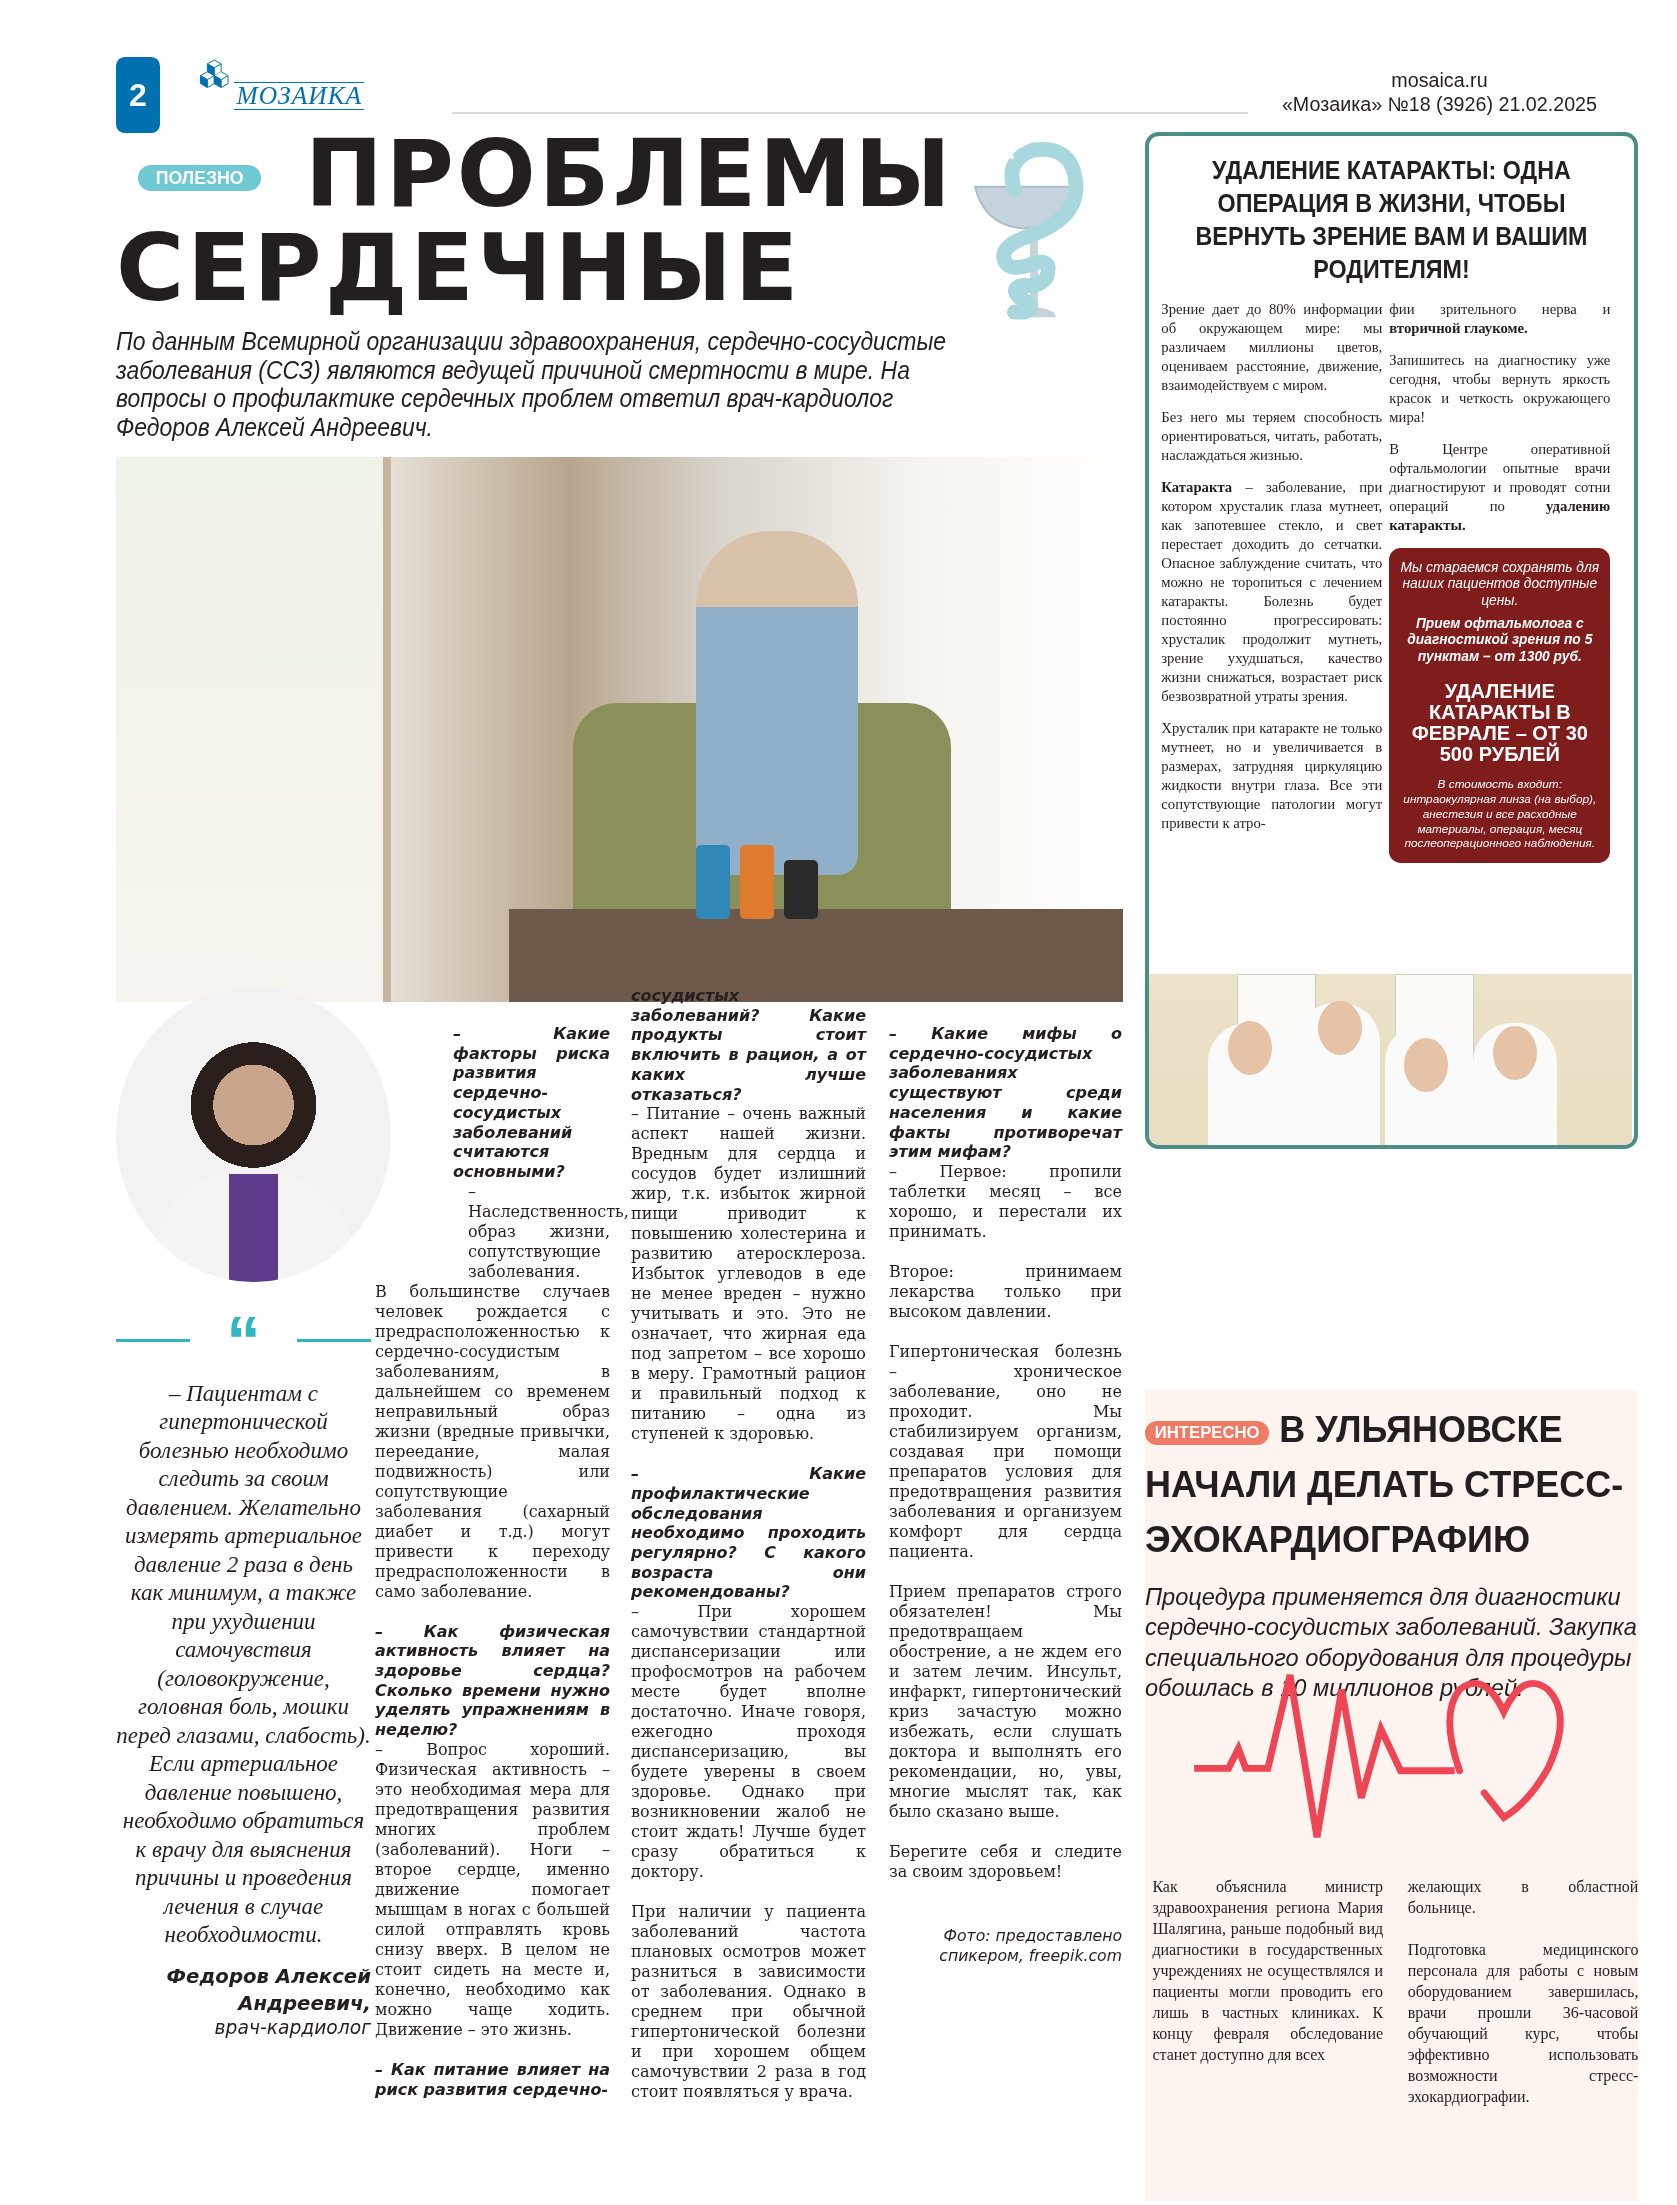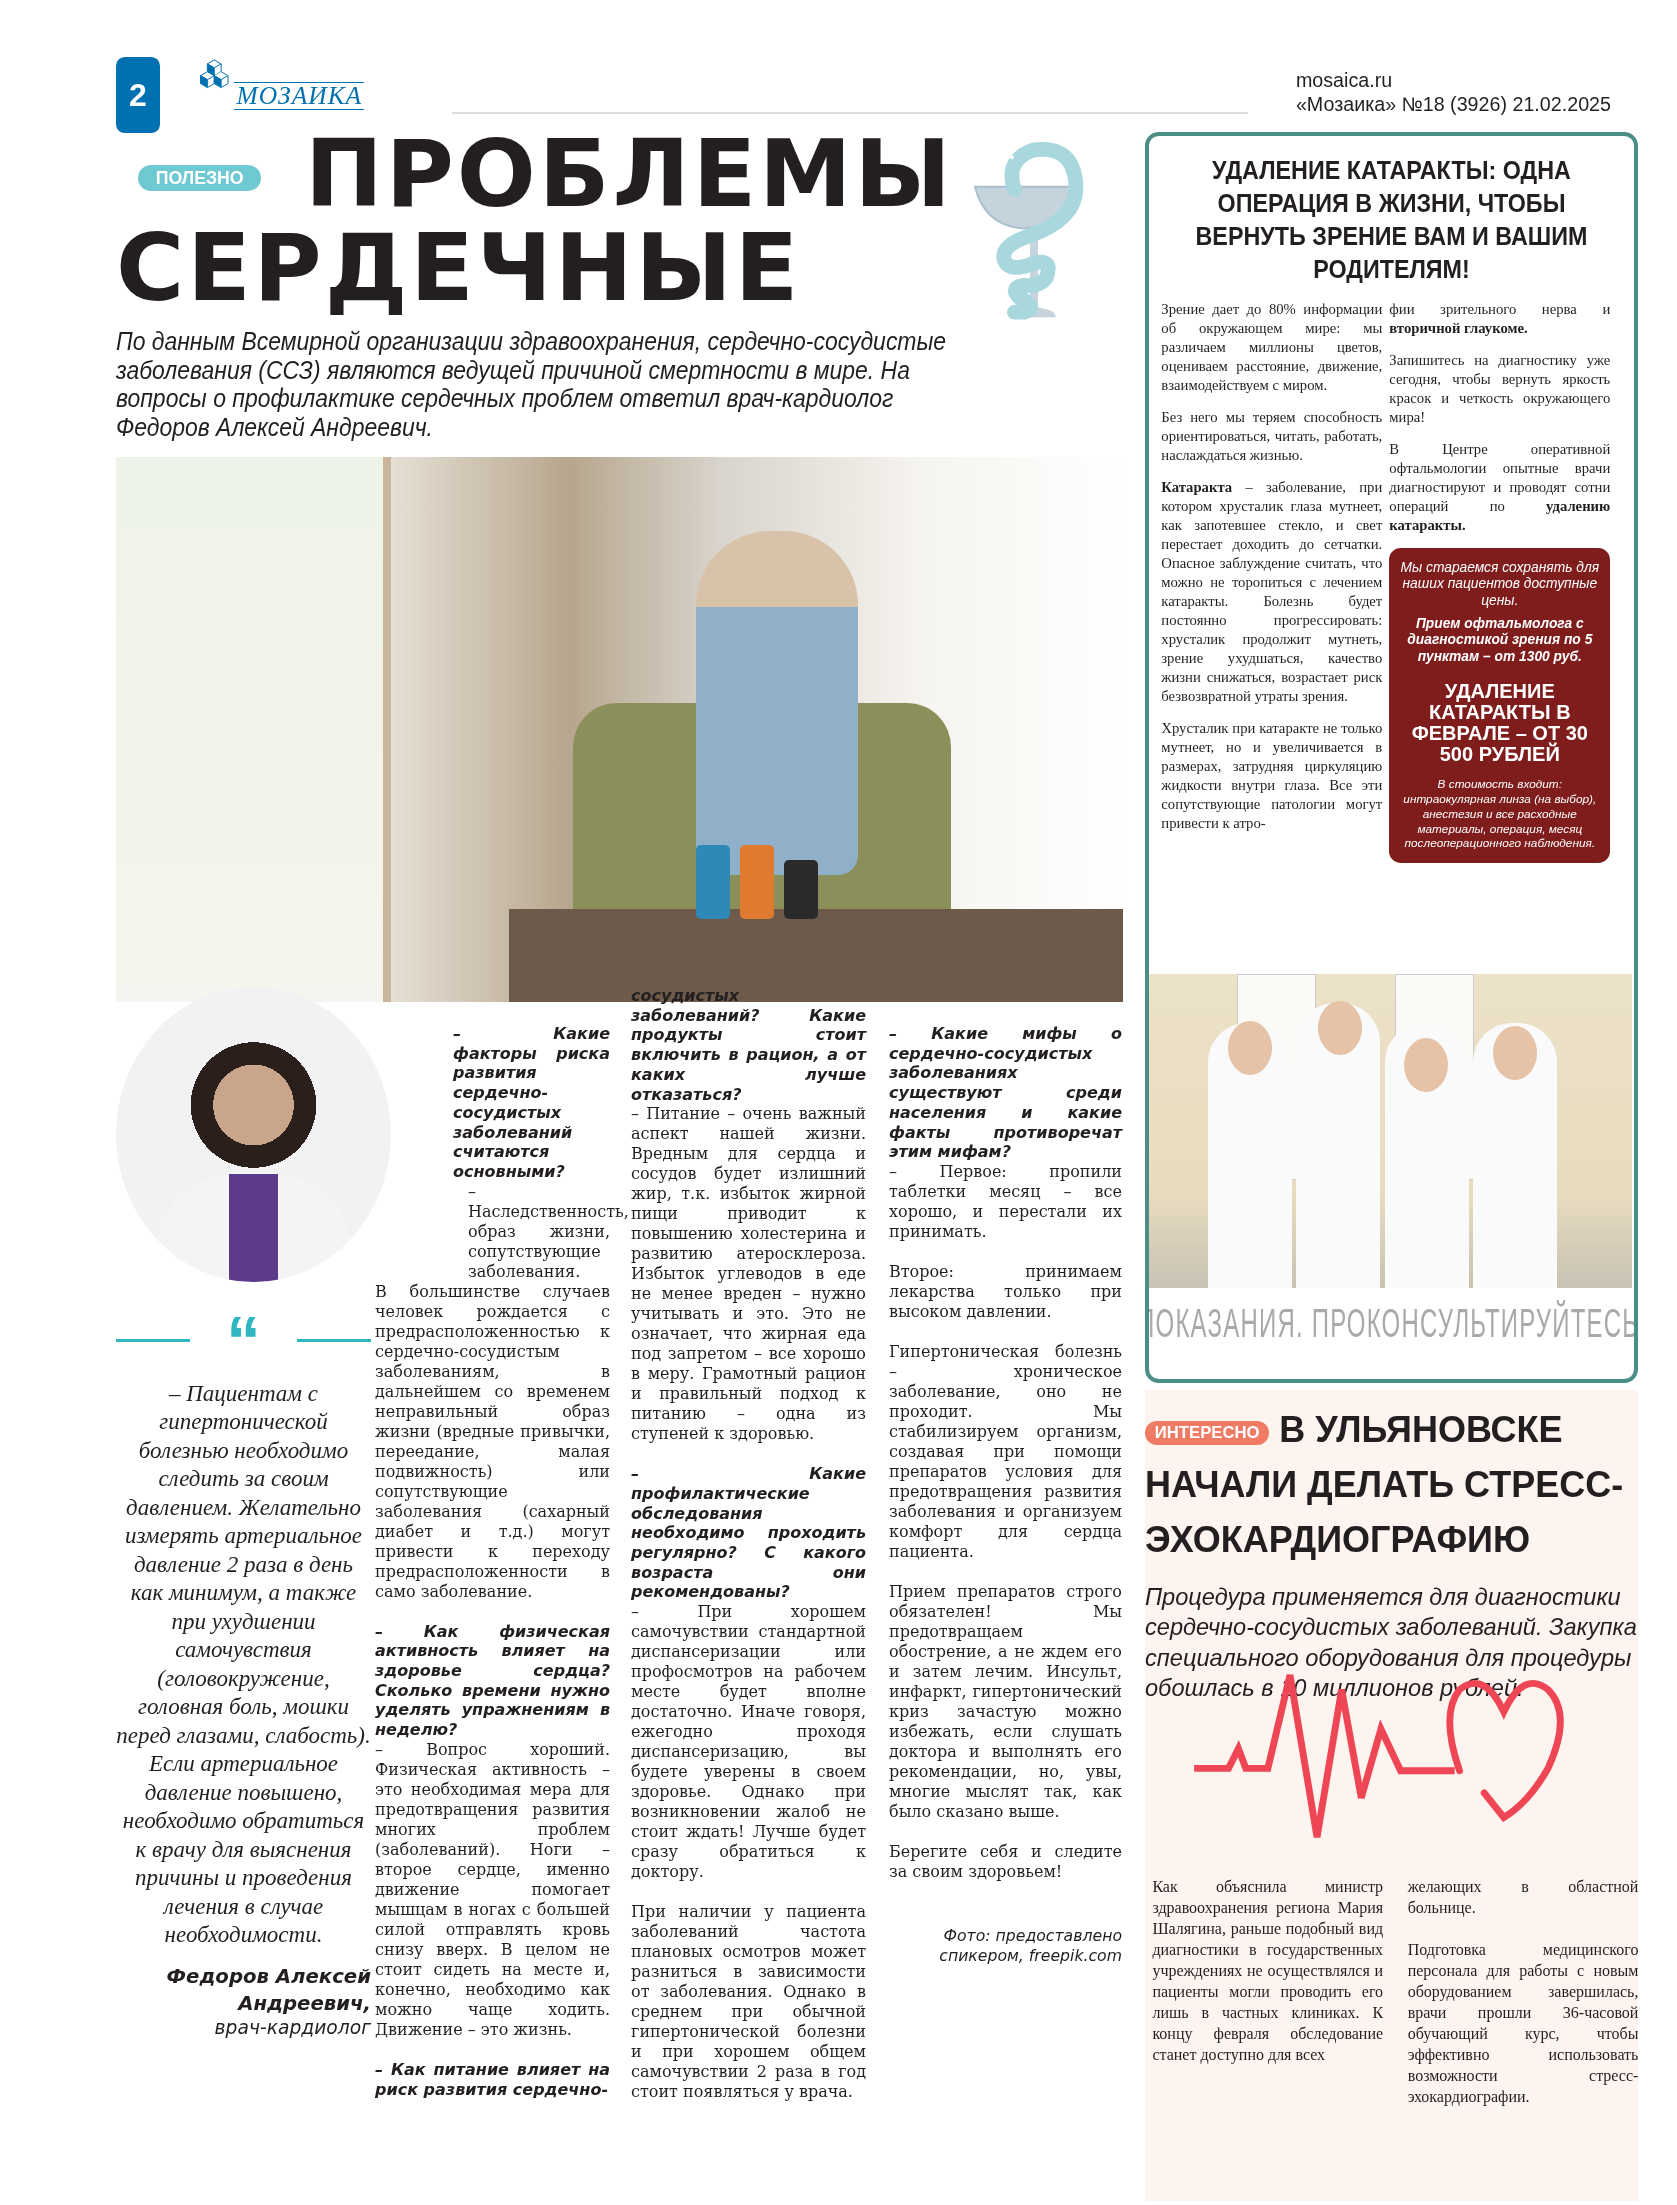--- a/index.html
+++ b/index.html
@@ -8,21 +8,21 @@
 
   .abs { position: absolute; }
 
   
   .page-num { left: 116px; top: 57px; width: 44px; height: 76px; background: #0071b0; border-radius: 8.8px; color: #fff;
     font-family: "Liberation Sans", sans-serif; font-weight: bold; font-size: 32px; display: flex; align-items: center; justify-content: center; }
   .logo { left: 199px; top: 59px; height: 29.5px; display: flex; align-items: center; gap: 4.9px; }
   .logo-text { font-family: "Liberation Serif", serif; font-style: italic; font-size: 25.5px; color: #0071b0; letter-spacing: 1px;
     border-top: 1.5px solid #0071b0; border-bottom: 1.5px solid #0071b0; line-height: 26.5px; padding: 0 2px; margin-top: 44px; }
   .header-rule { left: 452px; top: 112px; width: 796px; height: 1.5px; background: #dcdcdc; }
-  .site { right: 66px; top: 69px; font-size: 19.7px; color: #231f20; text-align: left; line-height: 23.6px; }
+  .site { right: 80px; top: 69px; font-size: 19.7px; color: #231f20; text-align: center; line-height: 23.6px; }
   .tag-pill { display: inline-block; background: #6fc9d2; color: #fff; font-weight: bold; font-size: 17.7px; border-radius: 19.7px;
     padding: 2.9px 17.7px; line-height: 20.6px; }
   .title { font-family: "DejaVu Sans", sans-serif; font-weight: bold; font-size: 93px; line-height: 98px; color: #231f20; letter-spacing: 2.9px; }
   .lead { left: 116px; top: 327px; width: 973px; font-style: italic; font-size: 25.5px; line-height: 28.5px; color: #231f20; font-family: "Liberation Sans", sans-serif; transform: scaleX(0.9); transform-origin: left top; }
 
   
   .hero-photo { left: 116px; top: 457px; width: 1007px; height: 545px; overflow: hidden;
     background: linear-gradient(90deg, #f2efe9 0%, #d8d2c6 12%, #f4f1ea 22%, #b7a68e 45%, #d9d4cc 60%, #f6f4ef 80%, #ffffff 100%); }
   .hero-photo .window { position: absolute; left: 0; top: 0; width: 275px; height: 545px; background: linear-gradient(180deg,#eef3e8,#f6f4ee); border-right: 8.8px solid #c9b59b; }
   .hero-photo .sofa { position: absolute; left: 457px; top: 246px; width: 378px; height: 226px; background: #8b8f5a; border-radius: 44px 44px 9.8px 9.8px; }
@@ -47,21 +47,21 @@
   .col { font-family: "DejaVu Serif", serif; font-size: 16px; line-height: 20px; color: #231f20; text-align: justify; hyphens: auto; }
   .col p { margin-bottom: 20px; }
   .q { font-family: "DejaVu Sans", sans-serif; font-style: italic; font-weight: bold; font-size: 16px; line-height: 19.7px; }
   .col1 { left: 375px; top: 1024px; width: 235px; }
   .col1-top { padding-left: 34px; }
   .col2 { left: 631px; top: 986px; width: 235px; }
   .col3 { left: 889px; top: 1024px; width: 233px; }
   .credit { font-family: "DejaVu Sans", sans-serif; font-style: italic; font-size: 15.7px; line-height: 19.7px; text-align: right; margin-top: 44px; }
 
   
-  .ad { left: 1145px; top: 132px; width: 493px; height: 1251px; border: 4.9px solid #4a8e86; border-radius: 13.8px; background: #fff; overflow: hidden; }
+  .ad { left: 1145px; top: 132px; width: 493px; height: 1017px; border: 4.9px solid #4a8e86; border-radius: 13.8px; background: #fff; overflow: hidden; }
   .ad-title { text-align: center; font-family: "Liberation Sans", sans-serif; font-weight: bold; font-size: 26.5px; line-height: 33px; margin-top: 17.7px; transform: scaleX(0.88); }
   .ad-cols { display: flex; gap: 7px; padding: 14.7px 12.3px 0 12.3px; }
   .ad-left, .ad-right { width: 221px; font-family: "Liberation Serif", serif; font-size: 14.7px; line-height: 19px; text-align: justify; }
   .ad-left p, .ad-right p { margin-bottom: 12.8px; }
   .ad-promo { background: #7f1d1d; color: #fff; border-radius: 11.8px; padding: 11.8px 9.8px; text-align: center; font-size: 13.8px; line-height: 16.7px; font-family: "Liberation Sans", sans-serif; }
   .ad-promo .it { font-style: italic; }
   .ad-promo .bi { font-style: italic; font-weight: bold; margin-top: 5.9px; }
   .ad-promo .big { font-weight: bold; font-size: 20px; line-height: 21px; margin-top: 15px; }
   .ad-promo .sm { font-style: italic; font-size: 11.8px; line-height: 14.7px; margin-top: 12.8px; }
   .ad-contact { margin-top: 17.7px; border: 3.9px dotted #44b8ab; border-radius: 8.8px; padding: 11.8px 6.9px; font-weight: bold; font-size: 17.7px; line-height: 23.6px; font-family: "Liberation Sans", sans-serif; }

